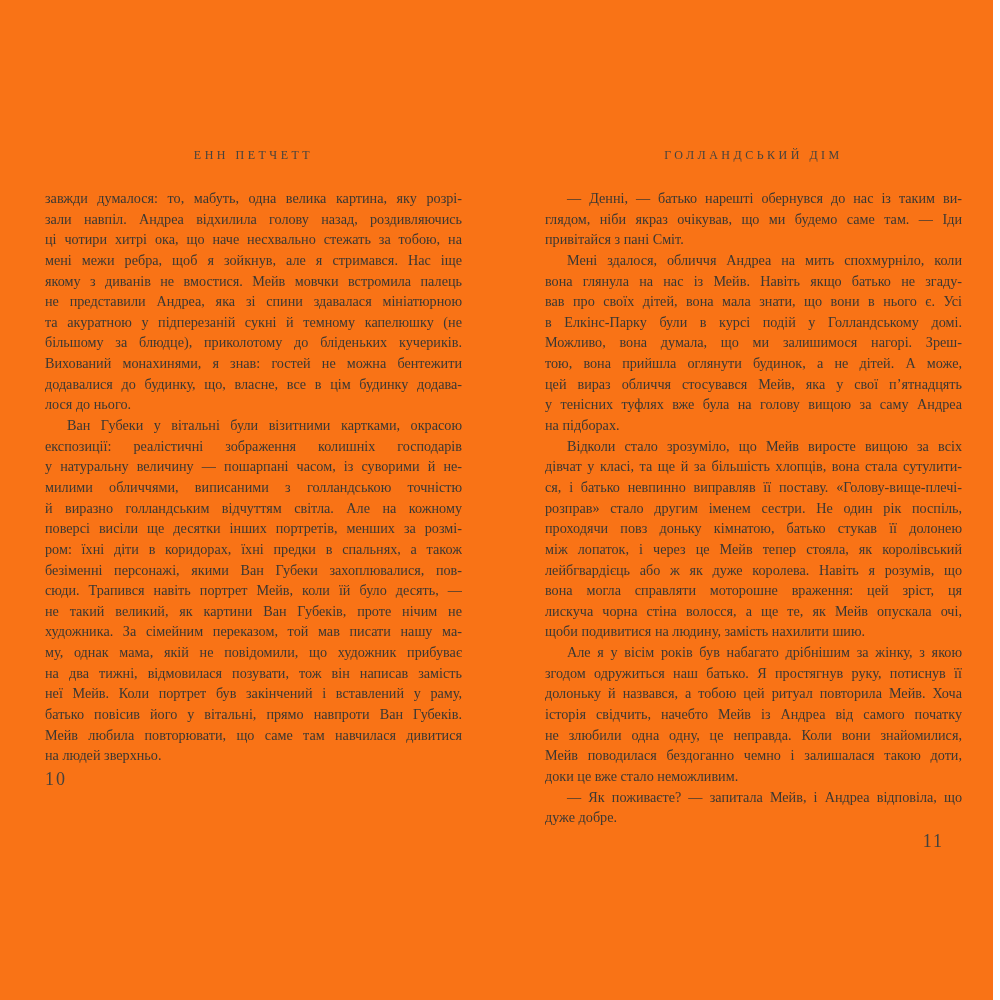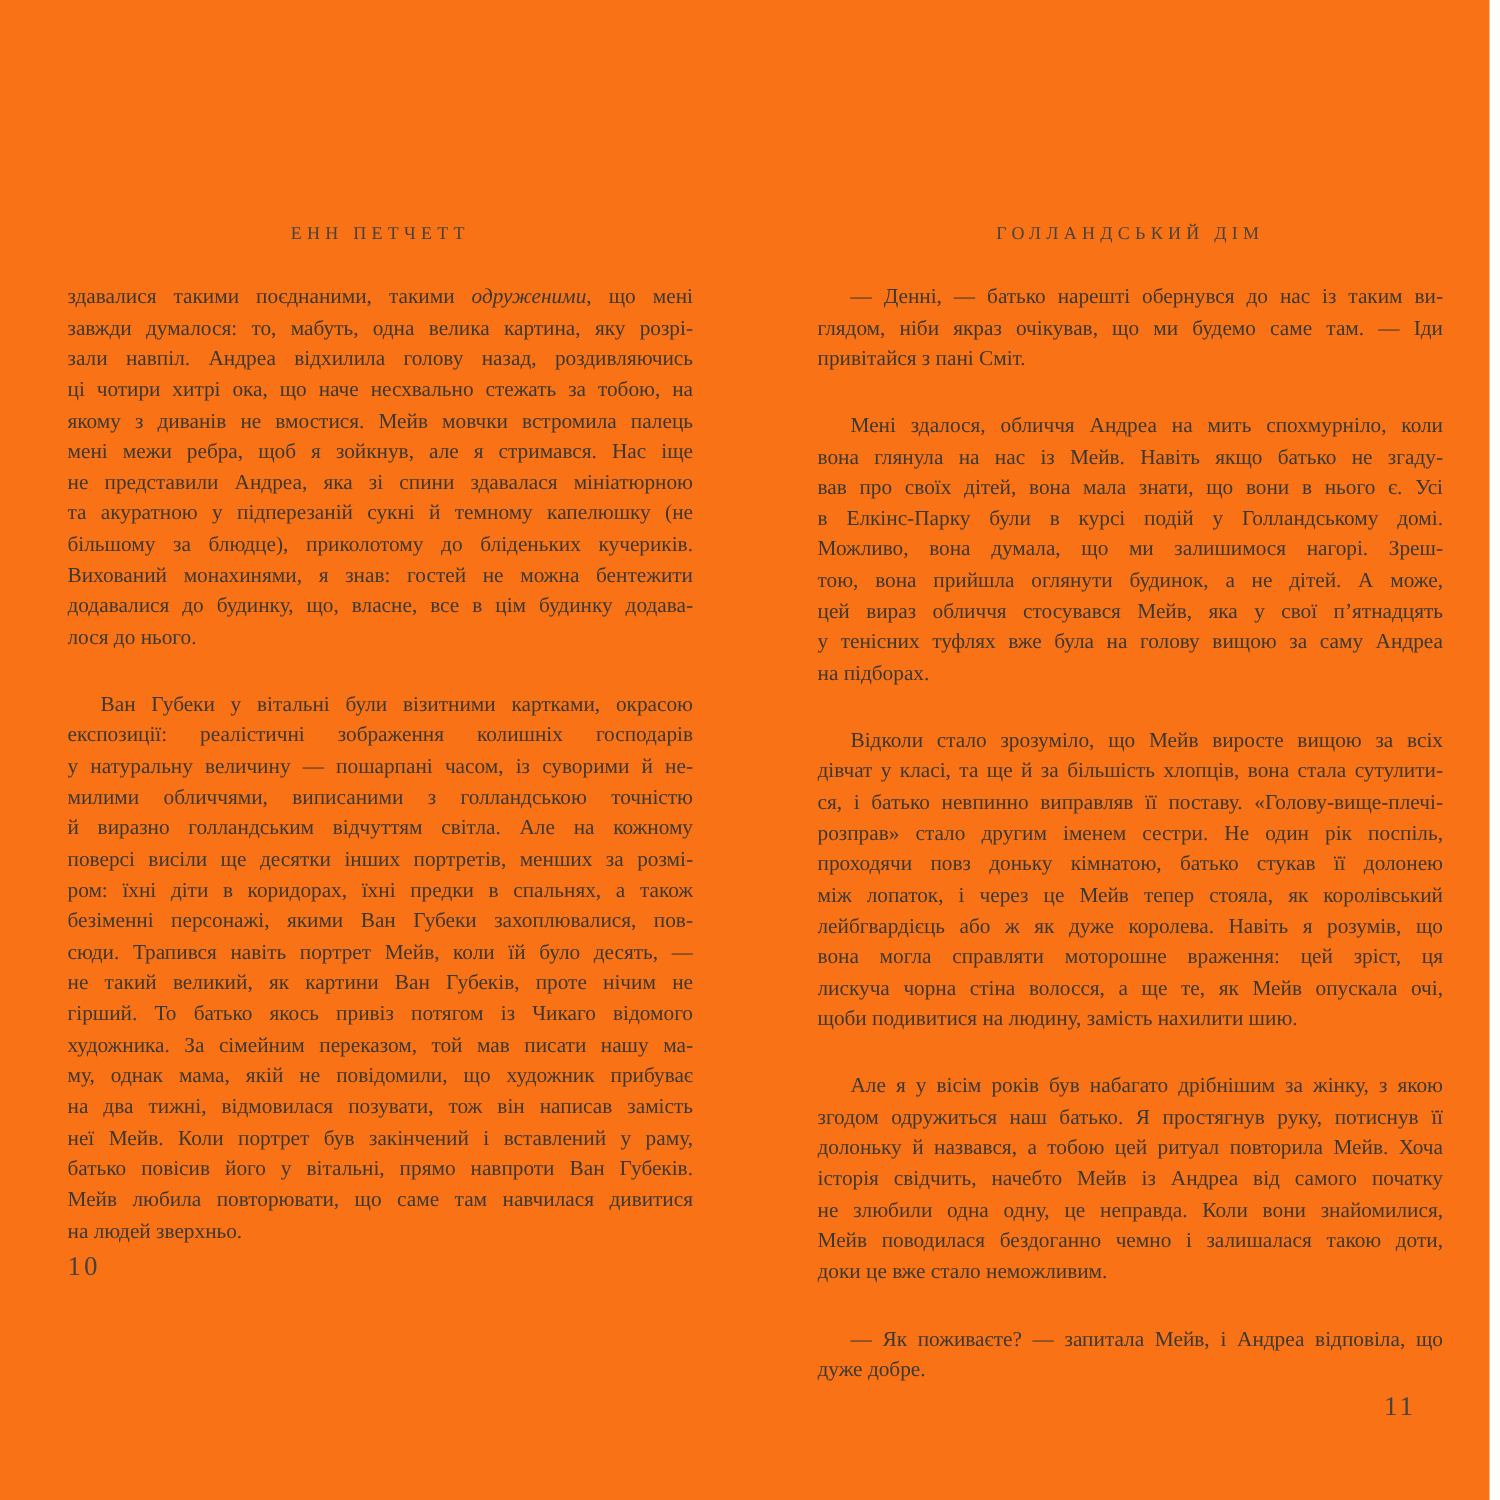--- a/index.html
+++ b/index.html
@@ -36,62 +36,60 @@
     font-size: 14.2px;
     line-height: 20.65px;
   }
   .line {
     text-align: justify;
     text-align-last: justify;
     height: 20.65px;
     overflow: hidden;
   }
   .line.last  { text-align-last: left; }
-  .line.indent { text-indent: 22px; margin-top: 24px; }
+  .line.indent { text-indent: 22px; }
   .line i { font-style: italic; }
   .folio {
     margin-top: 3px;
     font-size: 18px;
     letter-spacing: 2px;
     color: #45423d;
   }
   .folio-left  { text-align: left; }
   .folio-right { text-align: right; padding-right: 18px; }
 </style>
 </head>
 <body>
 
 <div class="spread">
 
   <section class="page page-left">
     <header class="running-head">ЕНН ПЕТЧЕТТ</header>
     <div class="page-body">
-        <div class="line"><span>здавалися такими поєднаними, такими </span><i>одруженими</i><span>, що мені</span></div>
         <div class="line">завжди думалося: то, мабуть, одна велика картина, яку розрі-</div>
         <div class="line">зали навпіл. Андреа відхилила голову назад, роздивляючись</div>
         <div class="line">ці чотири хитрі ока, що наче несхвально стежать за тобою, на</div>
+        <div class="line">мені межи ребра, щоб я зойкнув, але я стримався. Нас іще</div>
         <div class="line">якому з диванів не вмостися. Мейв мовчки встромила палець</div>
-        <div class="line">мені межи ребра, щоб я зойкнув, але я стримався. Нас іще</div>
         <div class="line">не представили Андреа, яка зі спини здавалася мініатюрною</div>
         <div class="line">та акуратною у підперезаній сукні й темному капелюшку (не</div>
         <div class="line">більшому за блюдце), приколотому до бліденьких кучериків.</div>
         <div class="line">Вихований монахинями, я знав: гостей не можна бентежити</div>
         <div class="line">додавалися до будинку, що, власне, все в цім будинку додава-</div>
         <div class="line last">лося до нього.</div>
         <div class="line indent">Ван Губеки у вітальні були візитними картками, окрасою</div>
         <div class="line">експозиції: реалістичні зображення колишніх господарів</div>
         <div class="line">у натуральну величину — пошарпані часом, із суворими й не-</div>
         <div class="line">милими обличчями, виписаними з голландською точністю</div>
         <div class="line">й виразно голландським відчуттям світла. Але на кожному</div>
         <div class="line">поверсі висіли ще десятки інших портретів, менших за розмі-</div>
         <div class="line">ром: їхні діти в коридорах, їхні предки в спальнях, а також</div>
         <div class="line">безіменні персонажі, якими Ван Губеки захоплювалися, пов-</div>
         <div class="line">сюди. Трапився навіть портрет Мейв, коли їй було десять, —</div>
         <div class="line">не такий великий, як картини Ван Губеків, проте нічим не</div>
-        <div class="line">гірший. То батько якось привіз потягом із Чикаго відомого</div>
         <div class="line">художника. За сімейним переказом, той мав писати нашу ма-</div>
         <div class="line">му, однак мама, якій не повідомили, що художник прибуває</div>
         <div class="line">на два тижні, відмовилася позувати, тож він написав замість</div>
         <div class="line">неї Мейв. Коли портрет був закінчений і вставлений у раму,</div>
         <div class="line">батько повісив його у вітальні, прямо навпроти Ван Губеків.</div>
         <div class="line">Мейв любила повторювати, що саме там навчилася дивитися</div>
         <div class="line last">на людей зверхньо.</div>
       </div>
     <div class="folio folio-left">10</div>
   </section>

